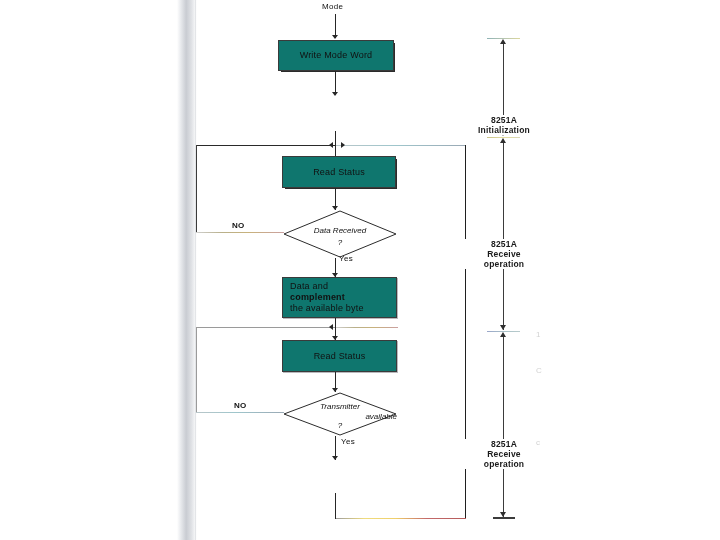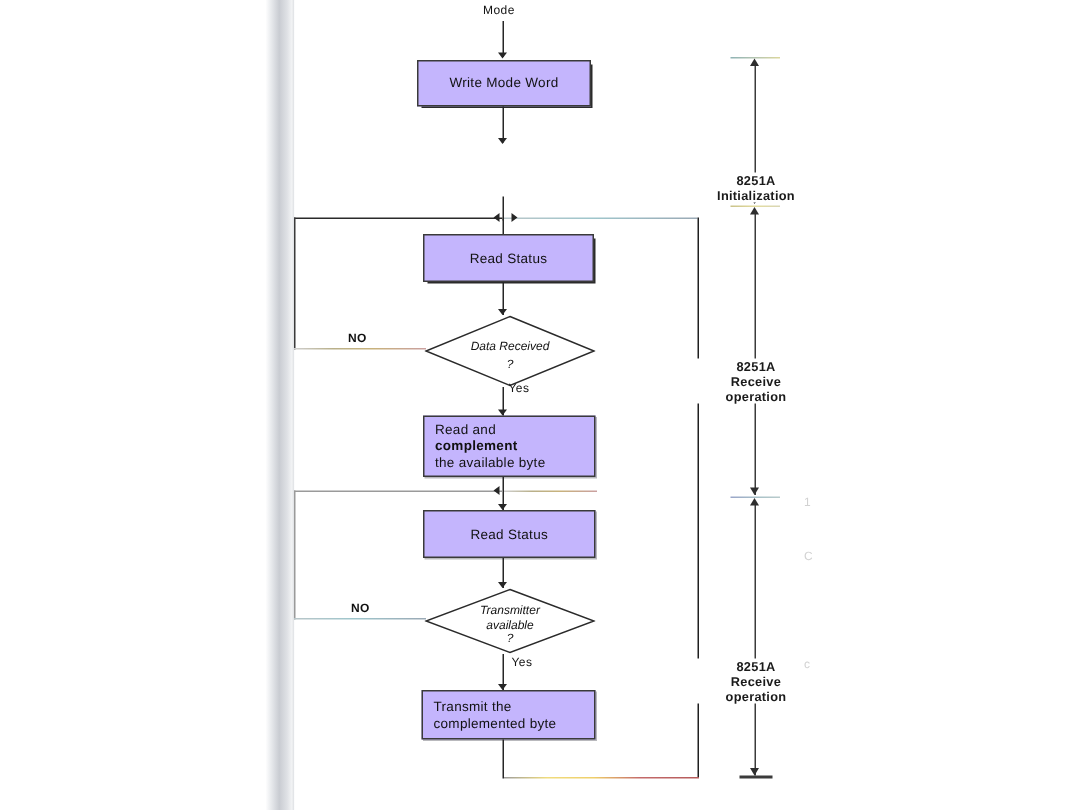--- a/index.html
+++ b/index.html
@@ -18,21 +18,21 @@
     background:linear-gradient(to right,#ffffff 0%,#e9ebee 18%,#c9ccd2 46%,#dfe1e5 72%,#f7f8f9 92%,#ffffff 100%);
   }
   .spine-edge{
     position:absolute;left:195px;top:0;width:1px;height:540px;
     background:#e3e5e8;
   }
 
   
   .node{
     position:absolute;
-    background:#c4b5fd;
+    background:#0f766e;
     border:1px solid #3a3a3a;
     box-sizing:border-box;
     color:#111;
     font-size:9px;
     line-height:11px;
     letter-spacing:.2px;
   }
   .node .txt{position:absolute;left:7px;right:5px;}
   .node.center .txt{left:0;right:0;text-align:center;}
 
@@ -144,21 +144,21 @@
     </svg>
     <div class="dtxt" style="top:16px;">Data Received</div>
     <div class="dtxt" style="top:28px;">?</div>
   </div>
 
   <div class="vline" style="left:335px;top:258px;height:20px;"></div>
   <div class="lbl" style="left:339px;top:254px;">Yes</div>
   <div class="arrow-d" style="left:332px;top:273px;"></div>
 
   <div class="node fringe-soft" style="left:282px;top:277px;width:115px;height:41px;">
-    <div class="txt" style="top:3px;">Read and</div>
+    <div class="txt" style="top:3px;">Data and</div>
     <div class="txt" style="top:14px;font-weight:bold;">complement</div>
     <div class="txt" style="top:25px;">the available byte</div>
   </div>
 
   <div class="vline" style="left:335px;top:318px;height:22px;"></div>
 
   <div class="hline" style="left:196px;top:327px;width:139px;background:#9a9a9a;"></div>
   <div class="hline warm" style="left:336px;top:327px;width:62px;"></div>
   <div class="arrow-l" style="left:329px;top:324px;"></div>
 
@@ -173,32 +173,28 @@
   </div>
 
   <div class="vline" style="left:335px;top:372px;height:20px;"></div>
   <div class="arrow-d" style="left:332px;top:388px;"></div>
 
   <div class="diamond" style="left:283px;top:392px;width:114px;height:44px;">
     <svg width="114" height="44" viewBox="0 0 114 44">
       <polygon points="57,1 113,22 57,43 1,22" fill="#ffffff" stroke="#2b2b2b" stroke-width="1"></polygon>
     </svg>
     <div class="dtxt" style="top:10px;">Transmitter</div>
-    <div class="dtxt" style="top:20px;">available</div>
+    <div class="dtxt" style="top:20px;text-align:right;">available</div>
     <div class="dtxt" style="top:29px;">?</div>
   </div>
 
   <div class="vline" style="left:335px;top:436px;height:24px;"></div>
   <div class="lbl" style="left:341px;top:437px;">Yes</div>
   <div class="arrow-d" style="left:332px;top:456px;"></div>
 
-  <div class="node fringe-soft" style="left:281px;top:460px;width:116px;height:33px;">
-    <div class="txt" style="top:5px;">Transmit the</div>
-    <div class="txt" style="top:16px;">complemented byte</div>
-  </div>
 
   <div class="vline" style="left:335px;top:493px;height:26px;"></div>
   <div class="hline hot" style="left:336px;top:518px;width:130px;"></div>
 
   <div class="ann-cap c1" style="left:487px;top:38px;width:33px;"></div>
   <div class="ann-cap c2" style="left:487px;top:137px;width:33px;"></div>
   <div class="ann-cap c3" style="left:487px;top:331px;width:33px;"></div>
   <div class="ann-cap c4" style="left:493px;top:517px;width:22px;height:2px;"></div>
 
   <div class="ann-line" style="left:503px;top:41px;height:94px;"></div>

